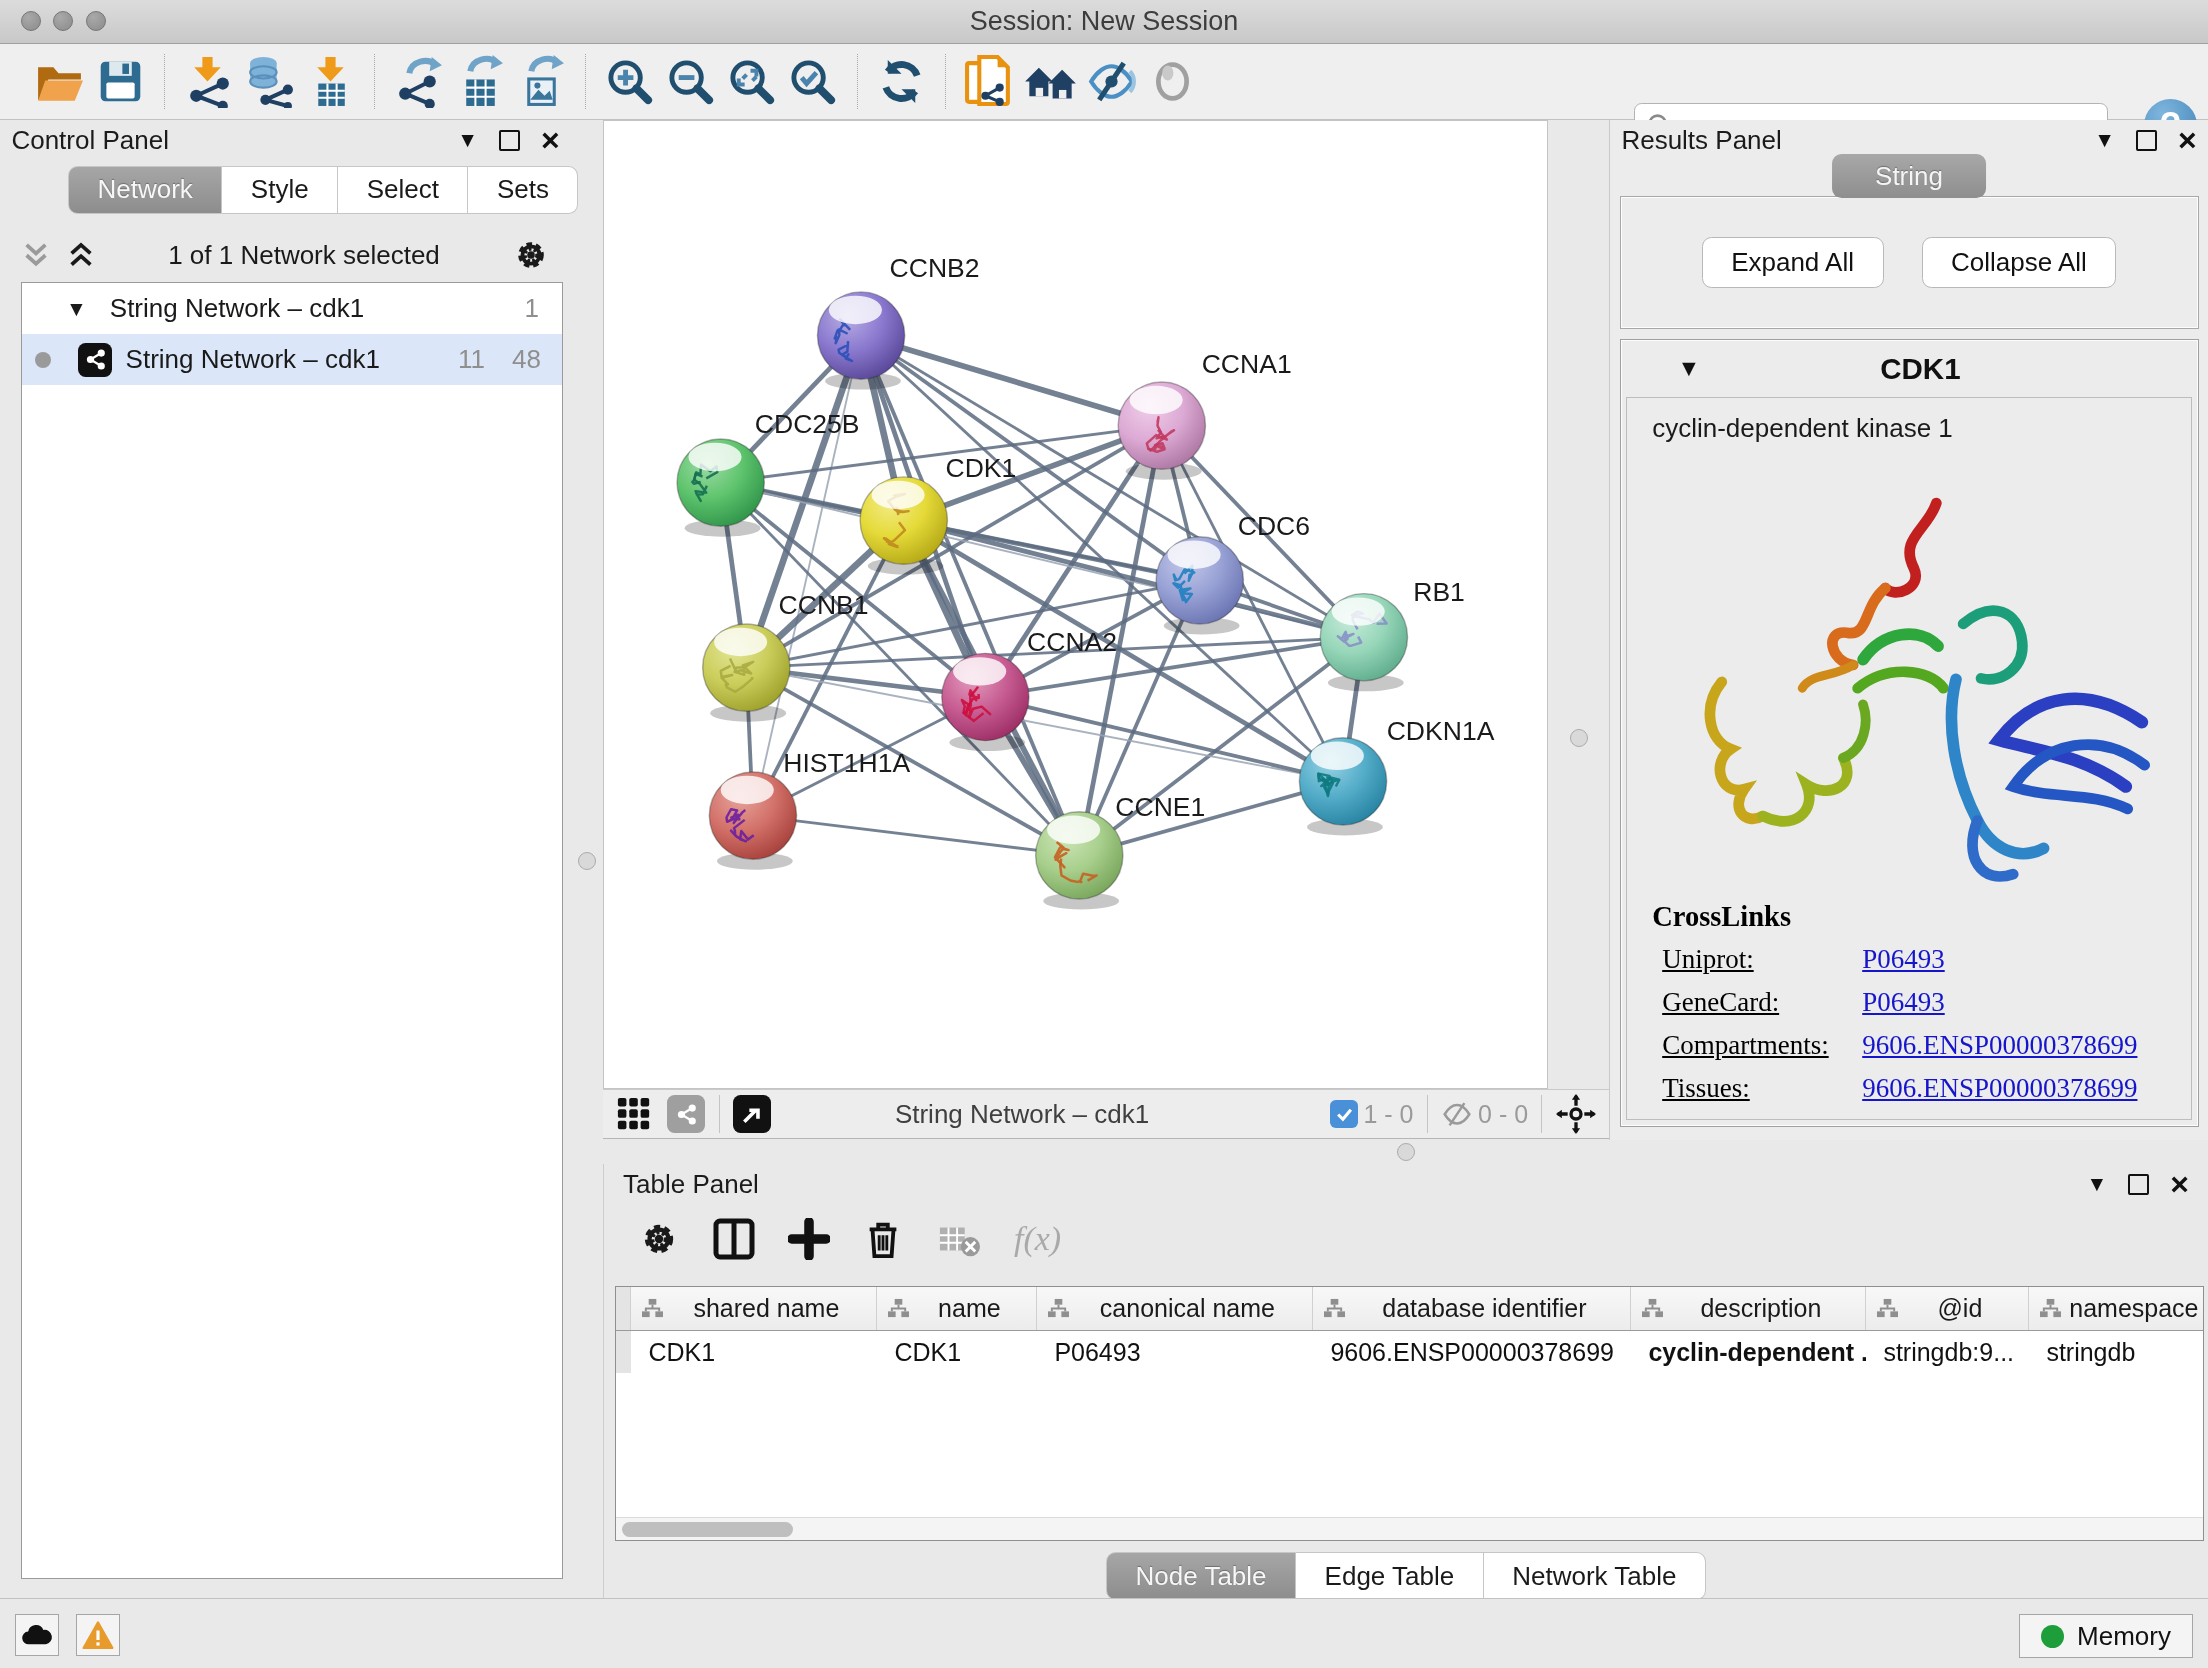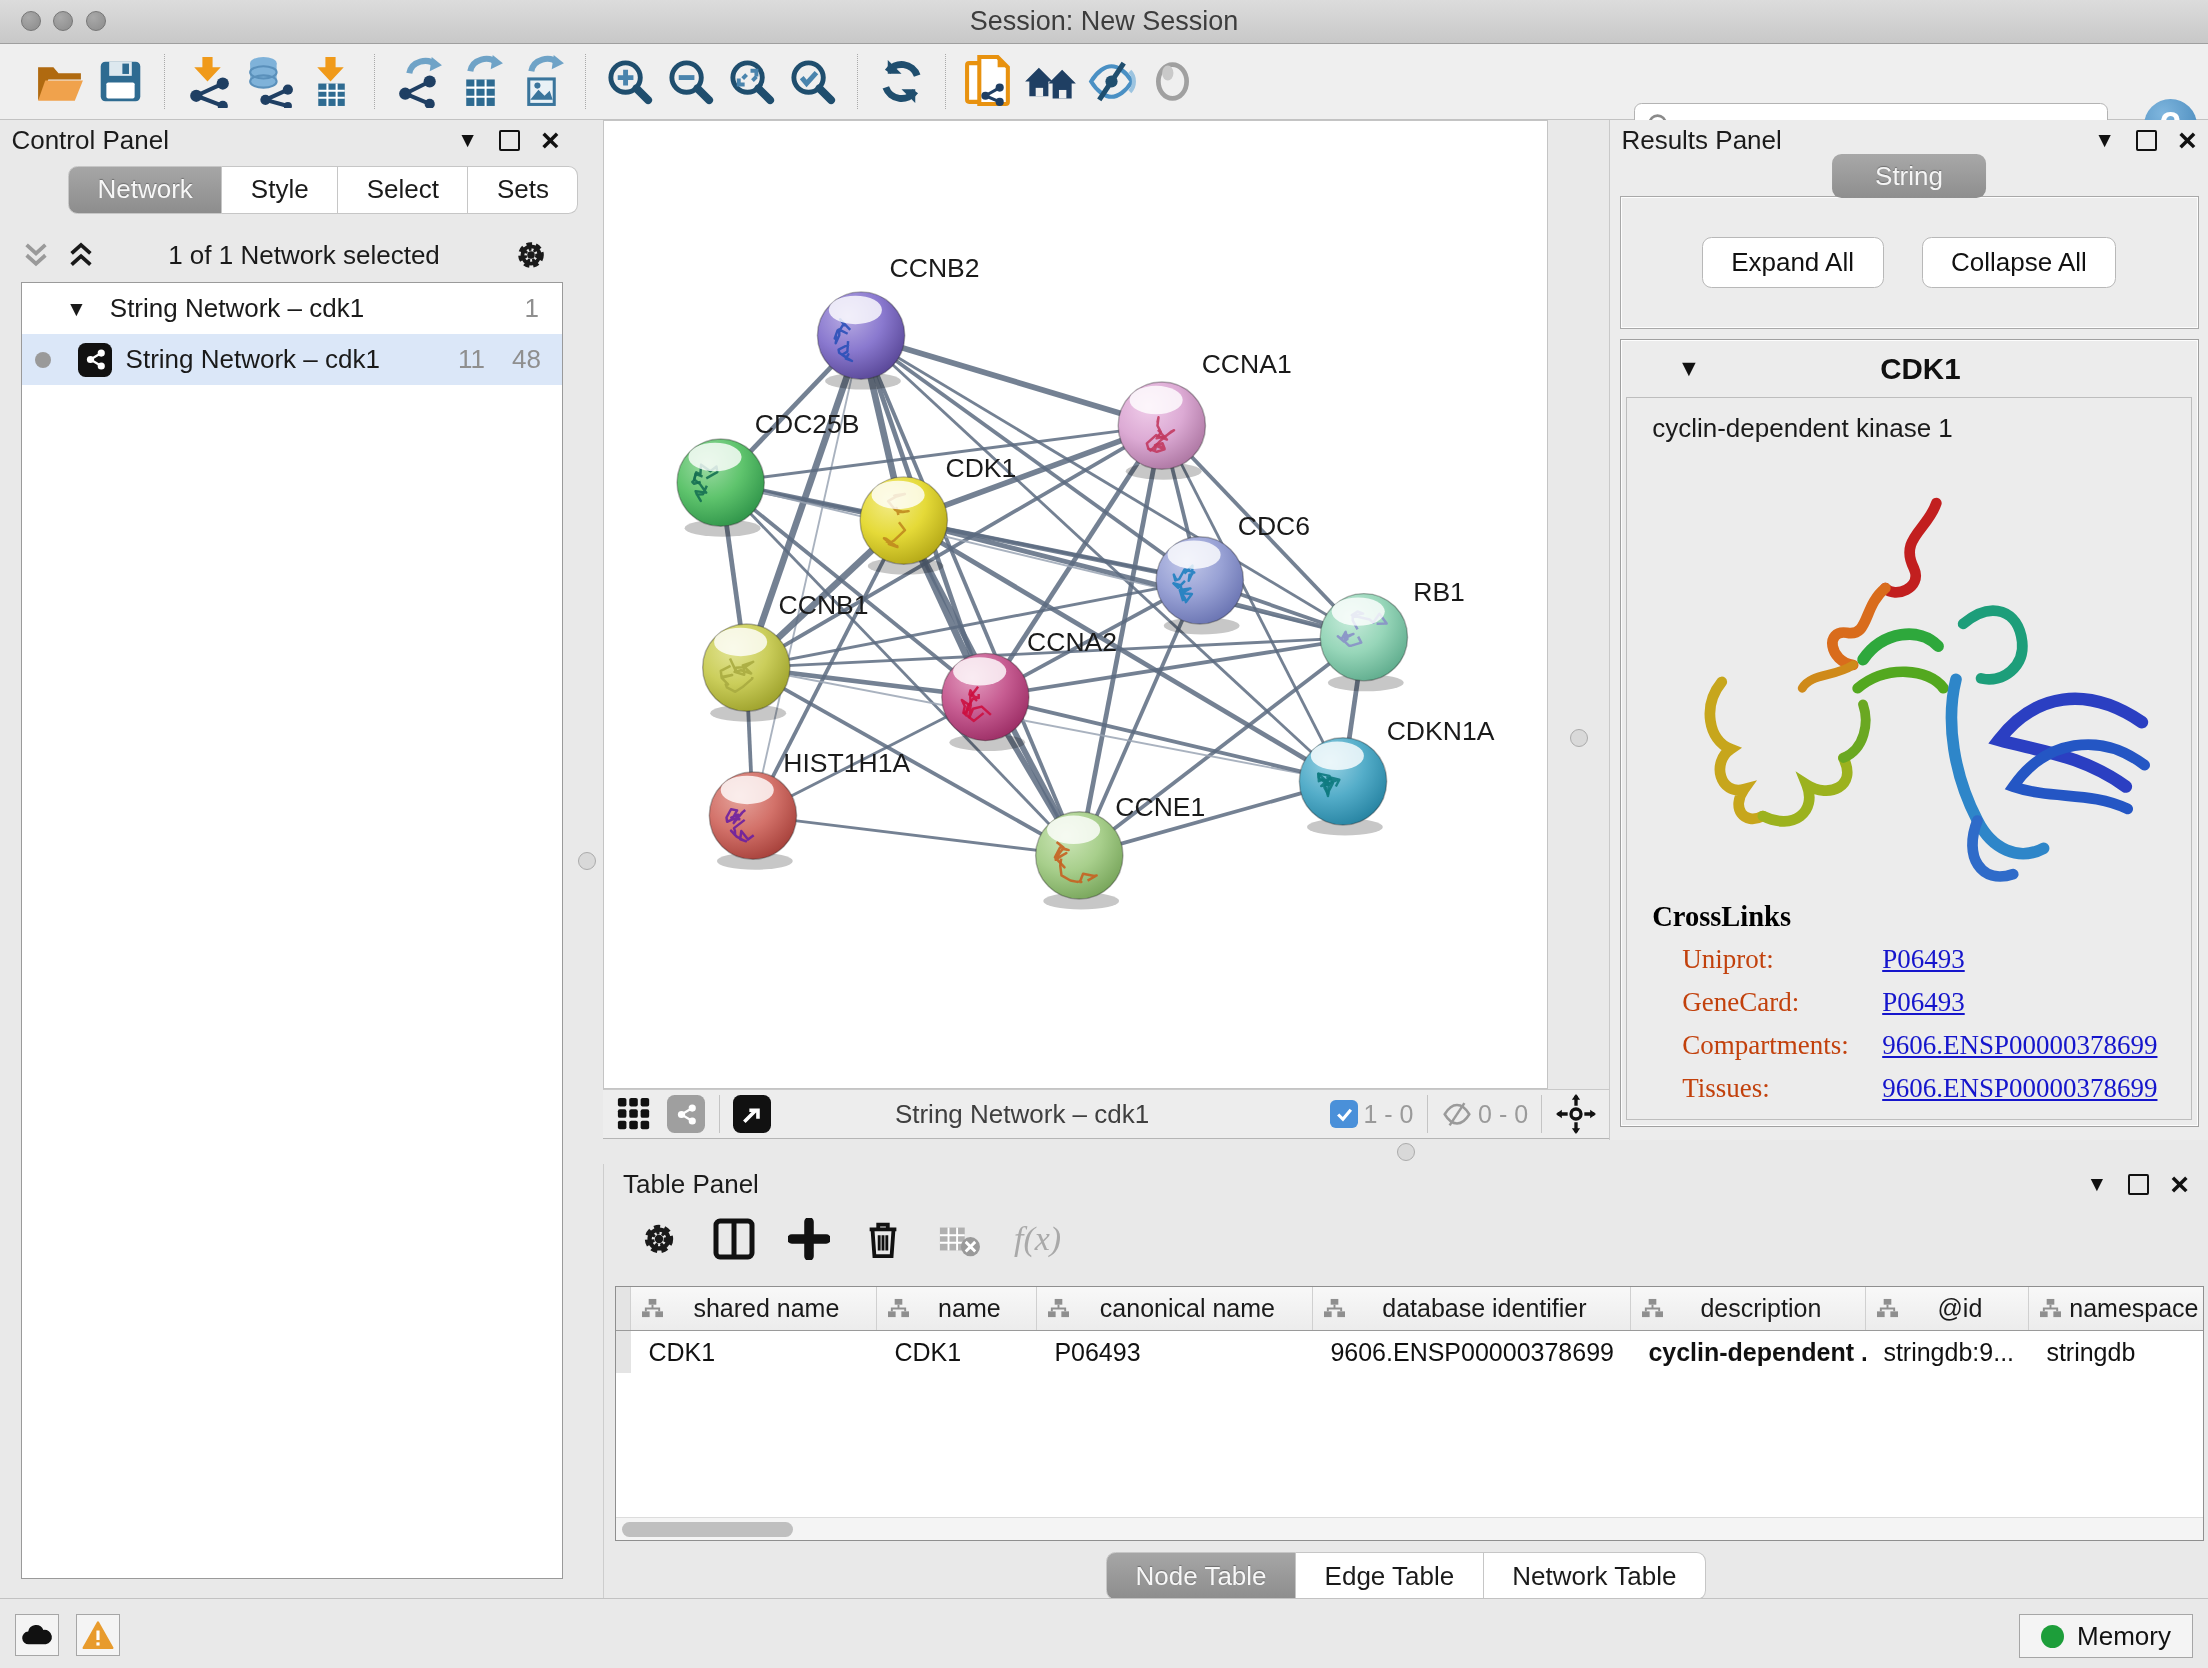--- a/index.html
+++ b/index.html
@@ -79,21 +79,21 @@
   .rp-entry { position:absolute; left:9.5px; right:9.5px; top:219px; bottom:13.3px; border:1px solid #a0a0a0; background:#ececec; box-shadow:inset 0 0 0 1px #fdfdfd; }
   .entry-head { height:57px; display:flex; align-items:center; }
   .entry-tri { margin-left:57px; font-size:23px; color:#111; }
   .entry-name { flex:1; text-align:center; transform:translateX(-28.5px); font-size:29.5px; font-weight:bold; color:#111; }
   .entry-body { position:absolute; left:5.7px; right:5.7px; top:57px; bottom:5.7px; border:1px solid #bdbdbd; background:#ececec; overflow:hidden; }
   .entry-desc { font-size:26px; color:#1a1a1a; padding:15px 0 0 25px; }
   .protein-wrap { display:flex; justify-content:center; margin-top:9.5px; }
   .crosslinks { padding-left:25px; font-family:"Liberation Serif", serif; }
   .cl-title { font-size:28.5px; font-weight:bold; color:#000; margin-bottom:5.7px; }
   .cl-row { display:flex; font-size:27px; height:43px; align-items:center; }
-  .cl-label { width:200px; color:#c2410c; margin-left:30px; }
+  .cl-label { width:200px; color:#000000; margin-left:10px;text-decoration:underline; }
   .cl-link { color:#1515cc; text-decoration:underline; }
 
   
   .table-panel { position:absolute; left:603px; top:1164px; width:1605px; height:434px; background:#e9e9e9; border-left:1px solid #cdcdcd; }
   .tp-head { height:40px; display:flex; align-items:center; padding:0 19px; }
   .tp-toolbar { height:70px; display:flex; align-items:center; gap:32px; padding-left:34px; }
   .fx { font-family:"Liberation Serif", serif; font-style:italic; font-size:34px; color:#a9a9a9; }
   .tbl { position:absolute; left:11.4px; right:3.8px; top:122px; height:255px; border:1.9px solid #8f8f8f; background:#fff; overflow:hidden; }
   .tbl-header { display:flex; height:44px; background:linear-gradient(#f8f8f8,#ececec); border-bottom:1.9px solid #9a9a9a; }
   .th { position:relative; display:flex; align-items:center; justify-content:center; border-right:1px solid #d0d0d0;

